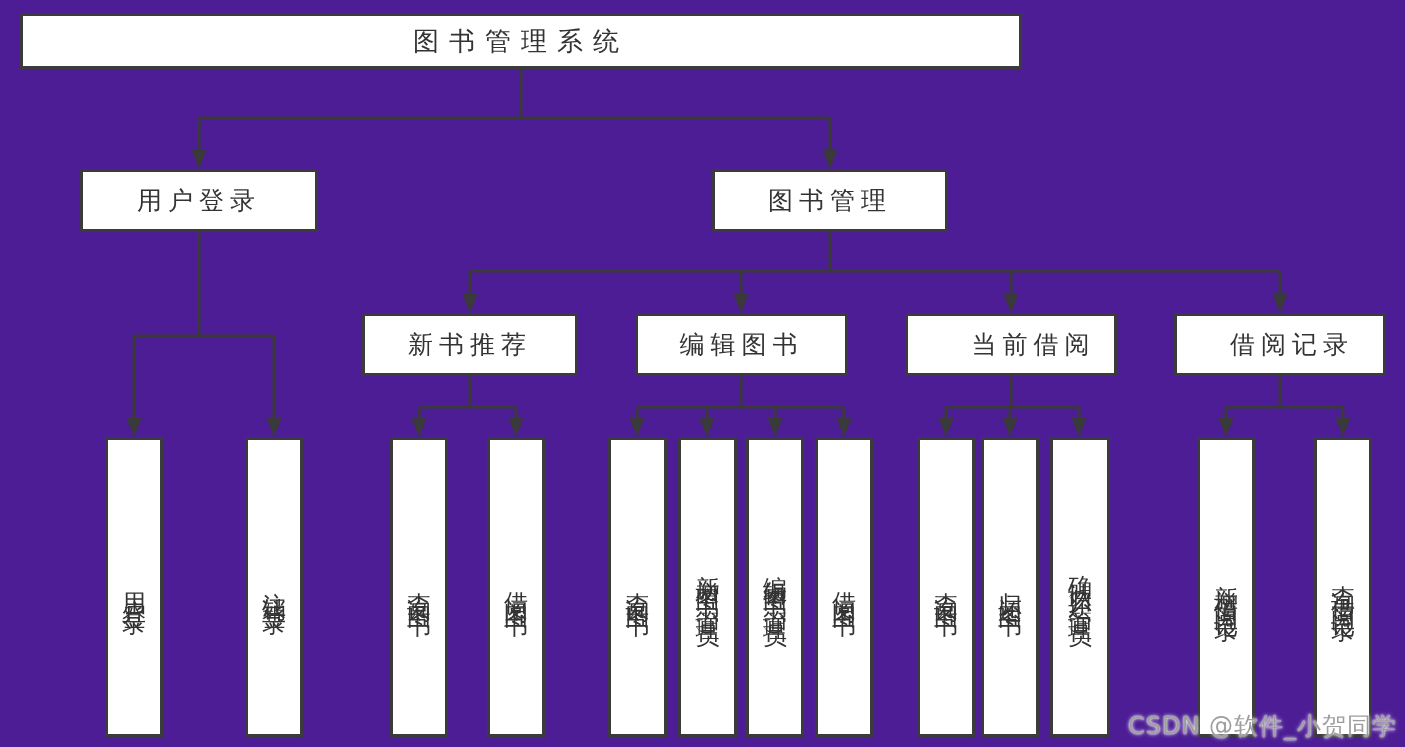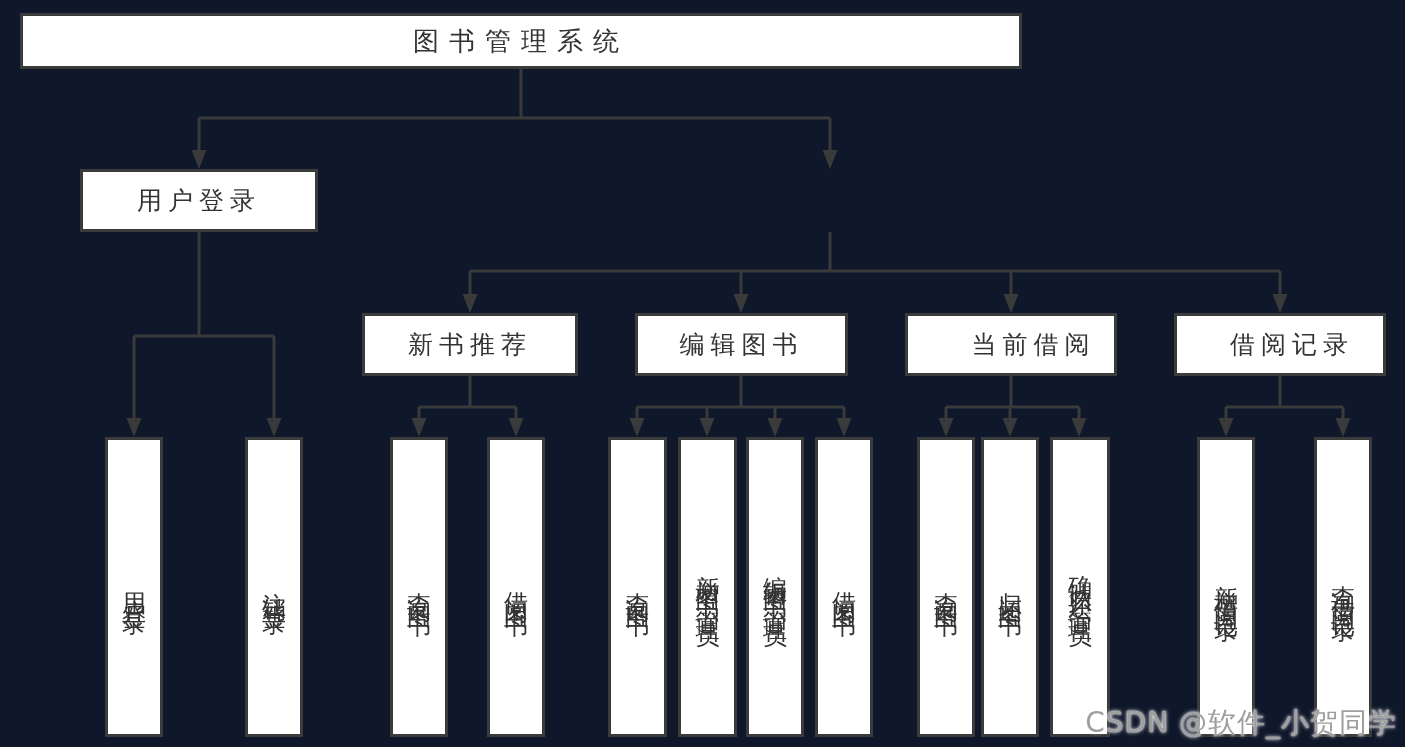--- a/index.html
+++ b/index.html
@@ -1,20 +1,20 @@
 <!DOCTYPE html>
 <html><head>
 <meta charset="utf-8">
 <style>
   html,body{margin:0;padding:0;background:#ffffff;}
   #stage{
     position:relative;
     width:1405px;
     height:747px;
-    background:#0f172a;
+    background:#4c1d95;
     overflow:hidden;
     font-family:"DejaVu Sans", sans-serif;
   }
   #connectors{
     position:absolute;
     left:0;top:0;
     width:1405px;height:747px;
   }
   .node{
     position:absolute;
@@ -40,21 +40,21 @@
     writing-mode:vertical-rl;
     text-orientation:mixed;
     font-size:24px;
     letter-spacing:7px;
     line-height:1;
   }
   .watermark{
     position:absolute;
     right:8px;
     bottom:5px;
-    font-size:28px;
+    font-size:24px;
     letter-spacing:1px;
     color:#9e9e9e;
     text-shadow:0 0 2px #ffffff, 0 0 4px #ffffff;
     white-space:nowrap;
     pointer-events:none;
   }
 </style>
 </head>
 <body>
 
@@ -111,20 +111,21 @@
       <polygon points="938.5,418 953.5,418 946,437" fill="#3a3a3a"></polygon>
       <polygon points="1002.5,418 1017.5,418 1010,437" fill="#3a3a3a"></polygon>
       <polygon points="1071.5,418 1086.5,418 1079,437" fill="#3a3a3a"></polygon>
       <polygon points="1218.5,418 1233.5,418 1226,437" fill="#3a3a3a"></polygon>
       <polygon points="1335.5,418 1350.5,418 1343,437" fill="#3a3a3a"></polygon>
     </svg>
 
   <div class="node h-node root-node" style="left:20px;top:13px;width:1002px;height:56px;">图书管理系统</div>
 
   <div class="node h-node" style="left:80px;top:169px;width:238px;height:63px;">用户登录</div>
+  <div class="node h-node" style="left:712px;top:169px;width:236px;height:63px;">图书管理</div>
 
   <div class="node h-node" style="left:362px;top:313px;width:216px;height:63px;">新书推荐</div>
   <div class="node h-node" style="left:635px;top:313px;width:213px;height:63px;">编辑图书</div>
   <div class="node h-node" style="left:905px;top:313px;width:212px;height:63px;padding-left:45px;">当前借阅</div>
   <div class="node h-node" style="left:1174px;top:313px;width:212px;height:63px;padding-left:24px;">借阅记录</div>
 
   <div class="node v-node" style="left:105px;top:437px;width:58px;height:300px;">用户登录</div>
   <div class="node v-node" style="left:245px;top:437px;width:58px;height:300px;">注销登录</div>
 
   <div class="node v-node" style="left:390px;top:437px;width:58px;height:300px;">查询图书</div>

